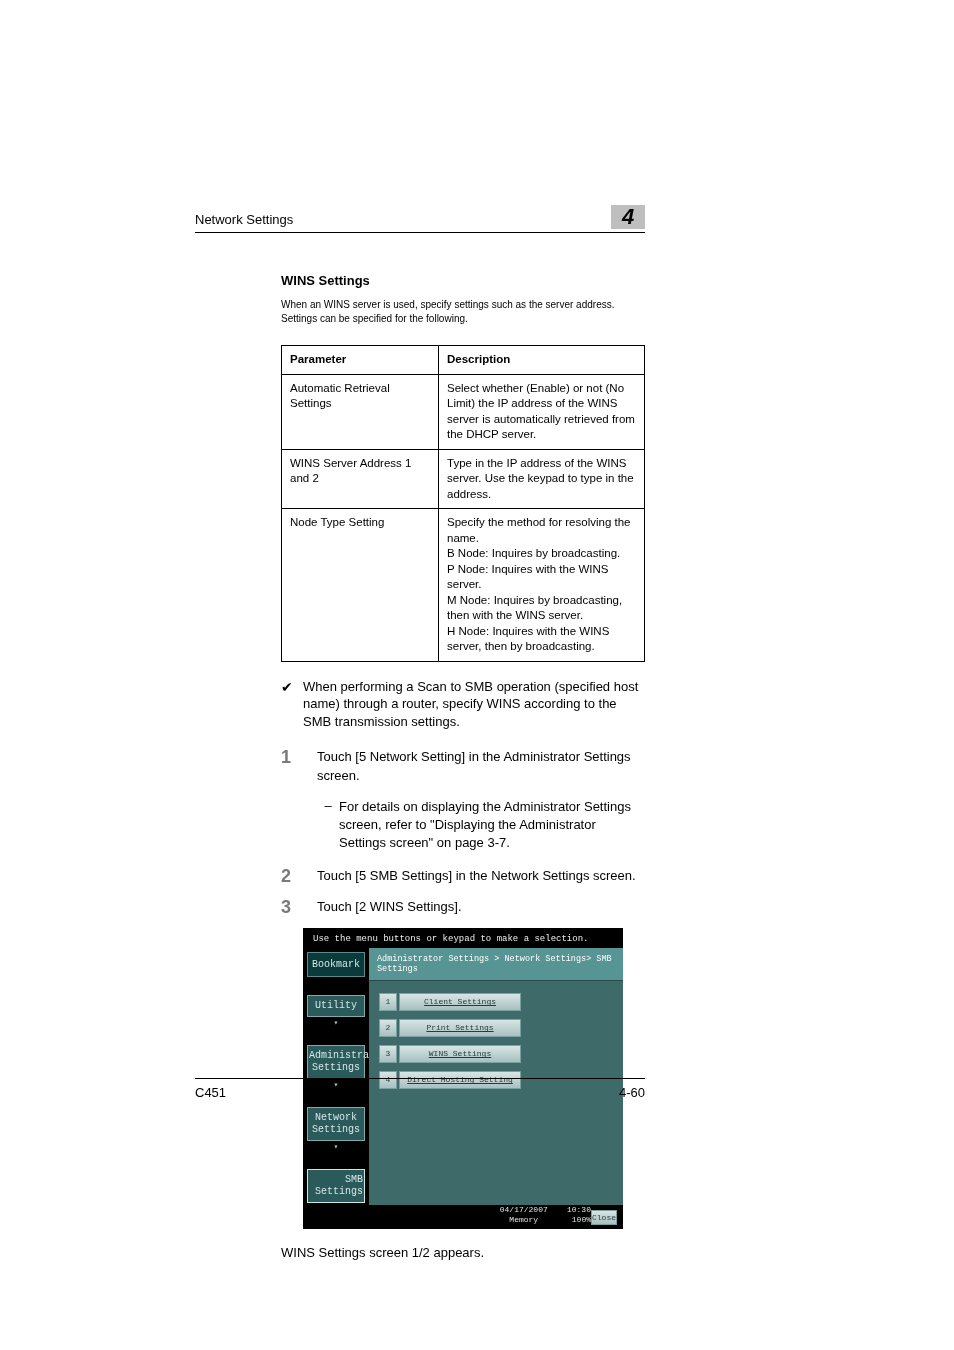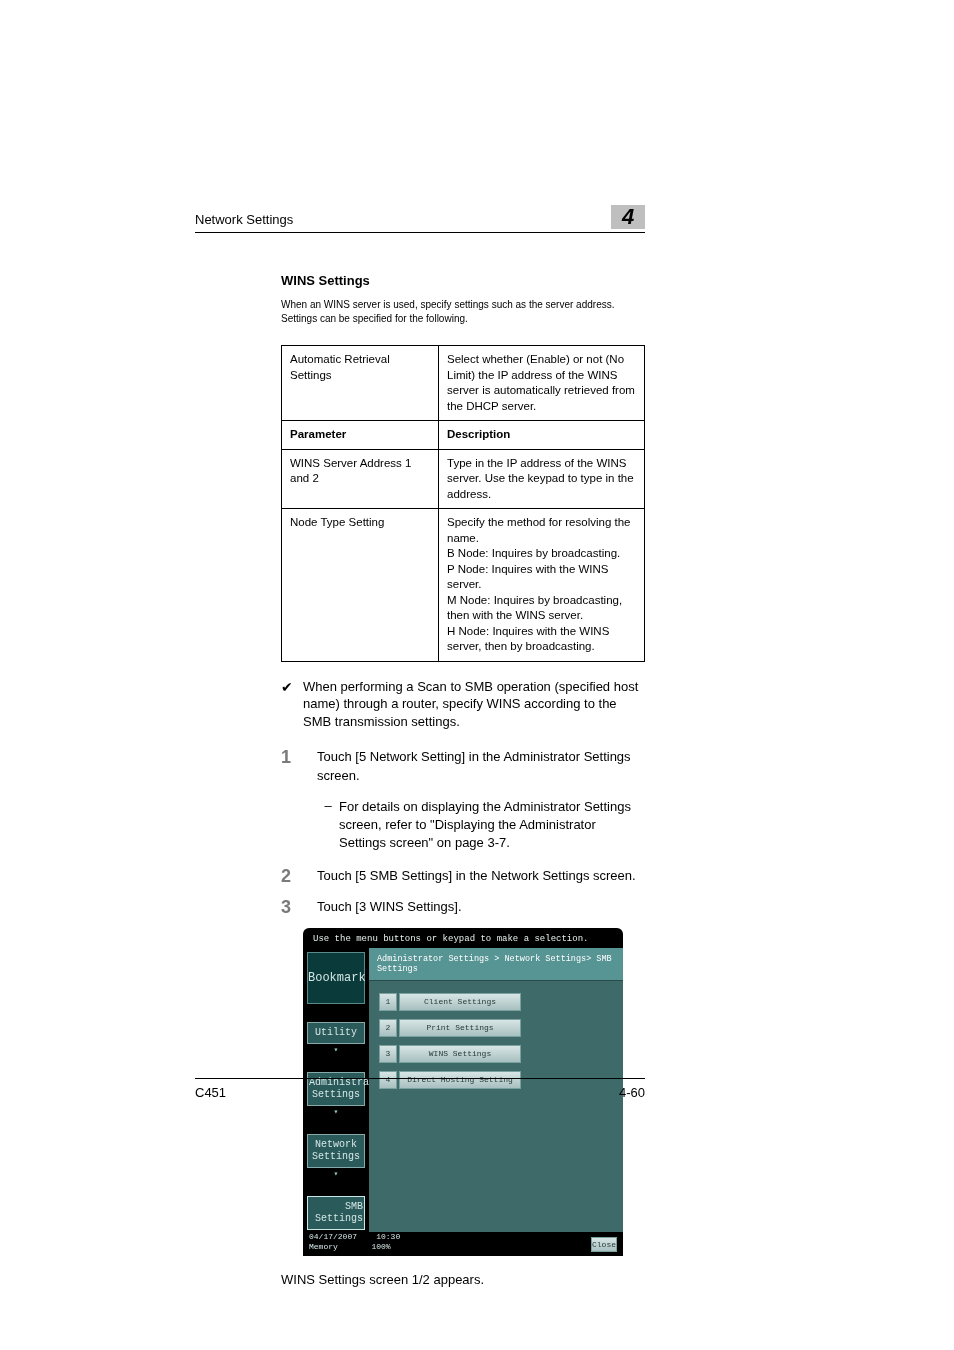--- a/index.html
+++ b/index.html
@@ -117,21 +117,20 @@
   .substep .txt {
     font-size: 13px;
     line-height: 1.4;
   }
   .screenshot {
     width: 320px;
     margin: 12px auto 16px auto;
     background: #000;
     font-family: "Courier New", monospace;
     color: #d5e6e6;
-    border-radius: 6px;
   }
   .ss-top {
     font-size: 9px;
     color: #e5f0ee;
     padding: 6px 10px 4px 10px;
   }
   .ss-body {
     display: flex;
   }
   .ss-side {
@@ -141,23 +140,23 @@
     box-sizing: border-box;
   }
   .ss-main {
     flex: 1;
     background: #3f6a6a;
     box-sizing: border-box;
   }
   .bookmark {
     background: #0a3a3a;
     border: 1px solid #5a8a8a;
-    font-size: 12px;
-    text-align: center;
-    padding: 18px 0;
+    font-size: 10px;
+    text-align: center;
+    padding: 6px 0;
     margin-bottom: 18px;
   }
   .side-btn {
     background: #2a5a5a;
     border: 1px solid #85aaaa;
     font-size: 10px;
     text-align: center;
     padding: 4px 1px;
     margin-bottom: 2px;
     line-height: 1.2;
@@ -201,26 +200,28 @@
   }
   .menu-label {
     flex: 0 0 120px;
     margin-left: 2px;
     background: linear-gradient(#d8e5e5, #a8c0c0);
     border: 1px solid #7aa0a0;
     font-size: 8px;
     color: #2a3a3a;
     text-align: center;
     line-height: 16px;
+    text-decoration: underline;
   }
   .ss-foot {
     display: flex;
     align-items: flex-end;
     padding: 0 6px 4px 6px;
     background: #000;
+    text-align: right;
   }
   .ss-foot .datetime {
     font-size: 8px;
     line-height: 1.2;
     flex: 1;
   }
   .close-btn {
     background: linear-gradient(#d8e5e5, #a8c0c0);
     border: 1px solid #7aa0a0;
     color: #2a3a3a;
@@ -252,26 +253,26 @@
     <div class="chapnum-box">4</div>
   </div>
 
   <div class="content">
     <div class="heading">WINS Settings</div>
     <div class="para">When an WINS server is used, specify settings such as the server address. Settings can be specified for the following.</div>
 
     <table class="param">
       <tbody>
           <tr>
+        <th class="param-col">Parameter</th>
+        <th>Description</th>
+      </tr>
+      <tr>
         <td class="param-col">Automatic Retrieval Settings</td>
         <td>Select whether (Enable) or not (No Limit) the IP address of the WINS server is automatically retrieved from the DHCP server.</td>
-      </tr>
-      <tr>
-        <th class="param-col">Parameter</th>
-        <th>Description</th>
       </tr>
       <tr>
         <td class="param-col">WINS Server Address 1 and 2</td>
         <td>Type in the IP address of the WINS server. Use the keypad to type in the address.</td>
       </tr>
       <tr>
         <td class="param-col">Node Type Setting</td>
         <td style="white-space:pre-line">Specify the method for resolving the name.
 B Node: Inquires by broadcasting.
 P Node: Inquires with the WINS server.
@@ -295,21 +296,21 @@
       <div class="txt">For details on displaying the Administrator Settings screen, refer to "Displaying the Administrator Settings screen" on page 3-7.</div>
     </div>
 
     <div class="step">
       <div class="num">2</div>
       <div class="txt">Touch [5 SMB Settings] in the Network Settings screen.</div>
     </div>
 
     <div class="step">
       <div class="num">3</div>
-      <div class="txt">Touch [3 WINS Settings].</div>
+      <div class="txt">Touch [2 WINS Settings].</div>
     </div>
 
     <div class="screenshot">
       <div class="ss-top">Use the menu buttons or keypad to make a selection.</div>
       <div class="ss-body">
         <div class="ss-side">
           <div class="bookmark">Bookmark</div>
           <div class="side-btn">Utility</div>
           <div class="side-arrow">▾</div>
           <div class="side-btn">Administrator Settings</div>

